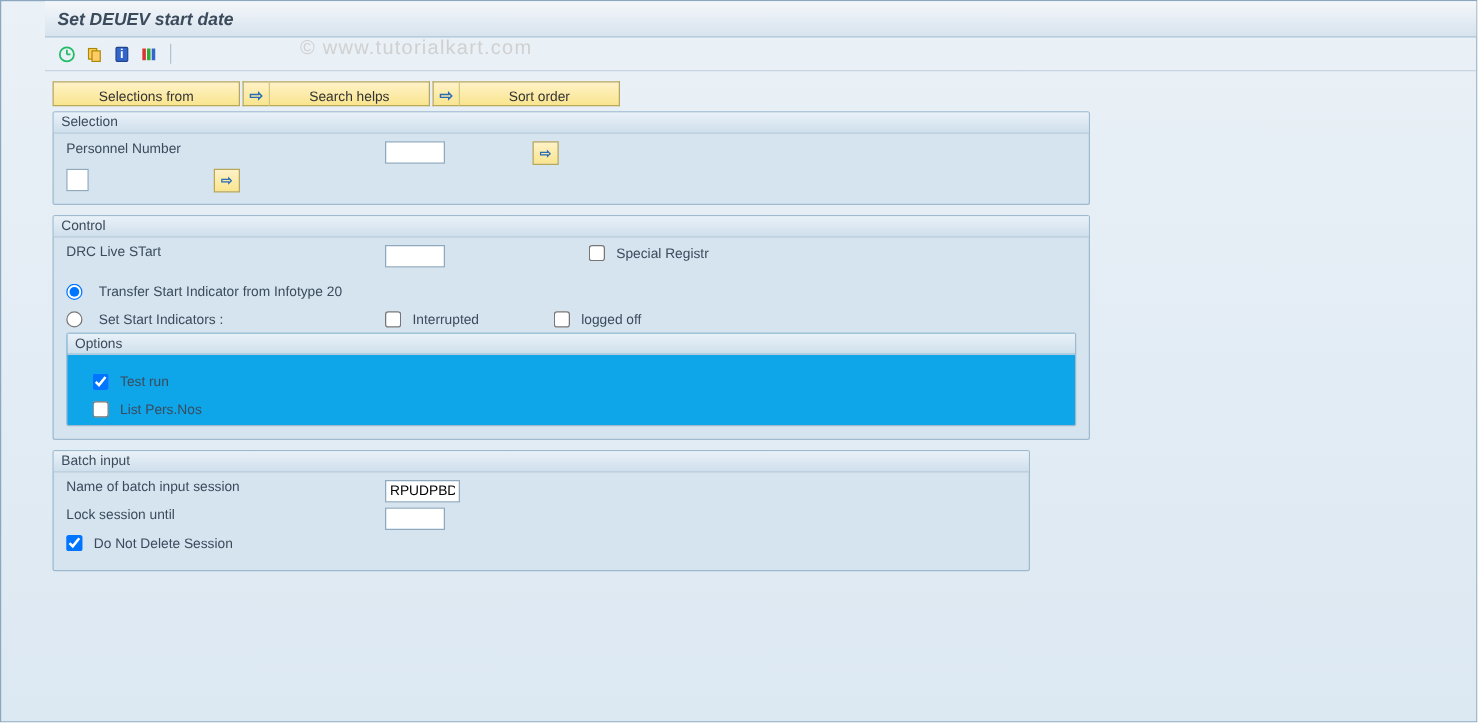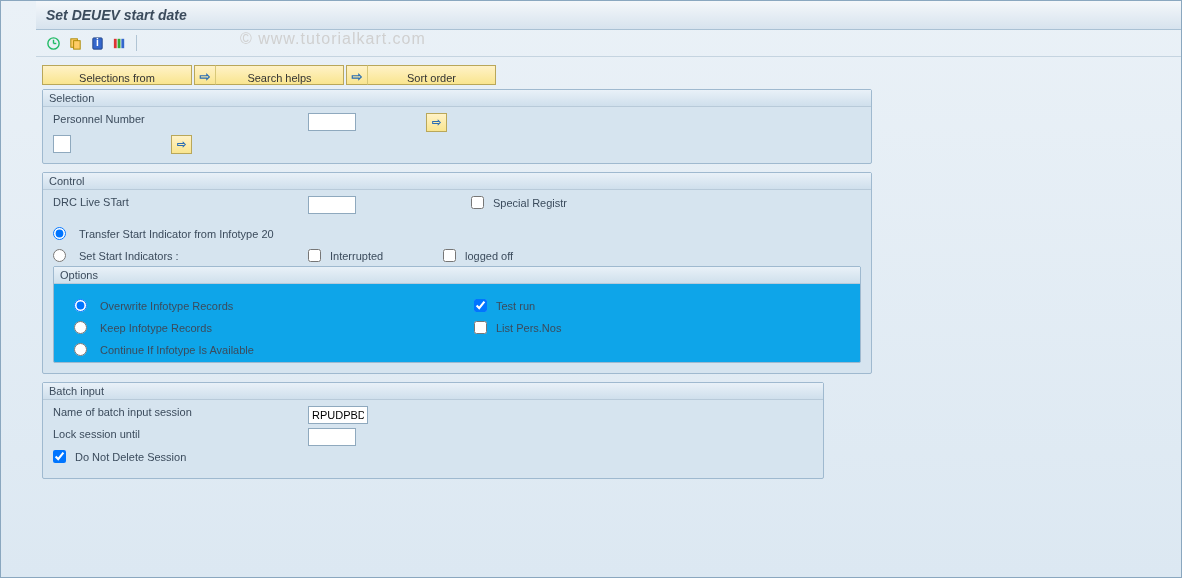--- a/index.html
+++ b/index.html
@@ -172,40 +172,20 @@
           <label class="chk">
             <input type="checkbox" style="">
             <span>logged off</span>
           </label>
         </div>
 
         <div class="nested">
           <div class="gb-title">Options</div>
           <div class="gb-body">
             <div class="col2">
-              <div>
-                <div class="radio-row">
-                  <label class="rdo">
-                    <input type="radio" name="optmode" checked="" style="">
-                    <span class="rdo-label">Overwrite Infotype Records</span>
-                  </label>
-                </div>
-                <div class="radio-row">
-                  <label class="rdo">
-                    <input type="radio" name="optmode" style="">
-                    <span class="rdo-label">Keep Infotype Records</span>
-                  </label>
-                </div>
-                <div class="radio-row">
-                  <label class="rdo">
-                    <input type="radio" name="optmode" style="">
-                    <span class="rdo-label">Continue If Infotype Is Available</span>
-                  </label>
-                </div>
-              </div>
               <div>
                 <div class="radio-row">
                   <label class="chk">
                     <input type="checkbox" checked="" style="">
                     <span>Test run</span>
                   </label>
                 </div>
                 <div class="radio-row">
                   <label class="chk">
                     <input type="checkbox" style="">

